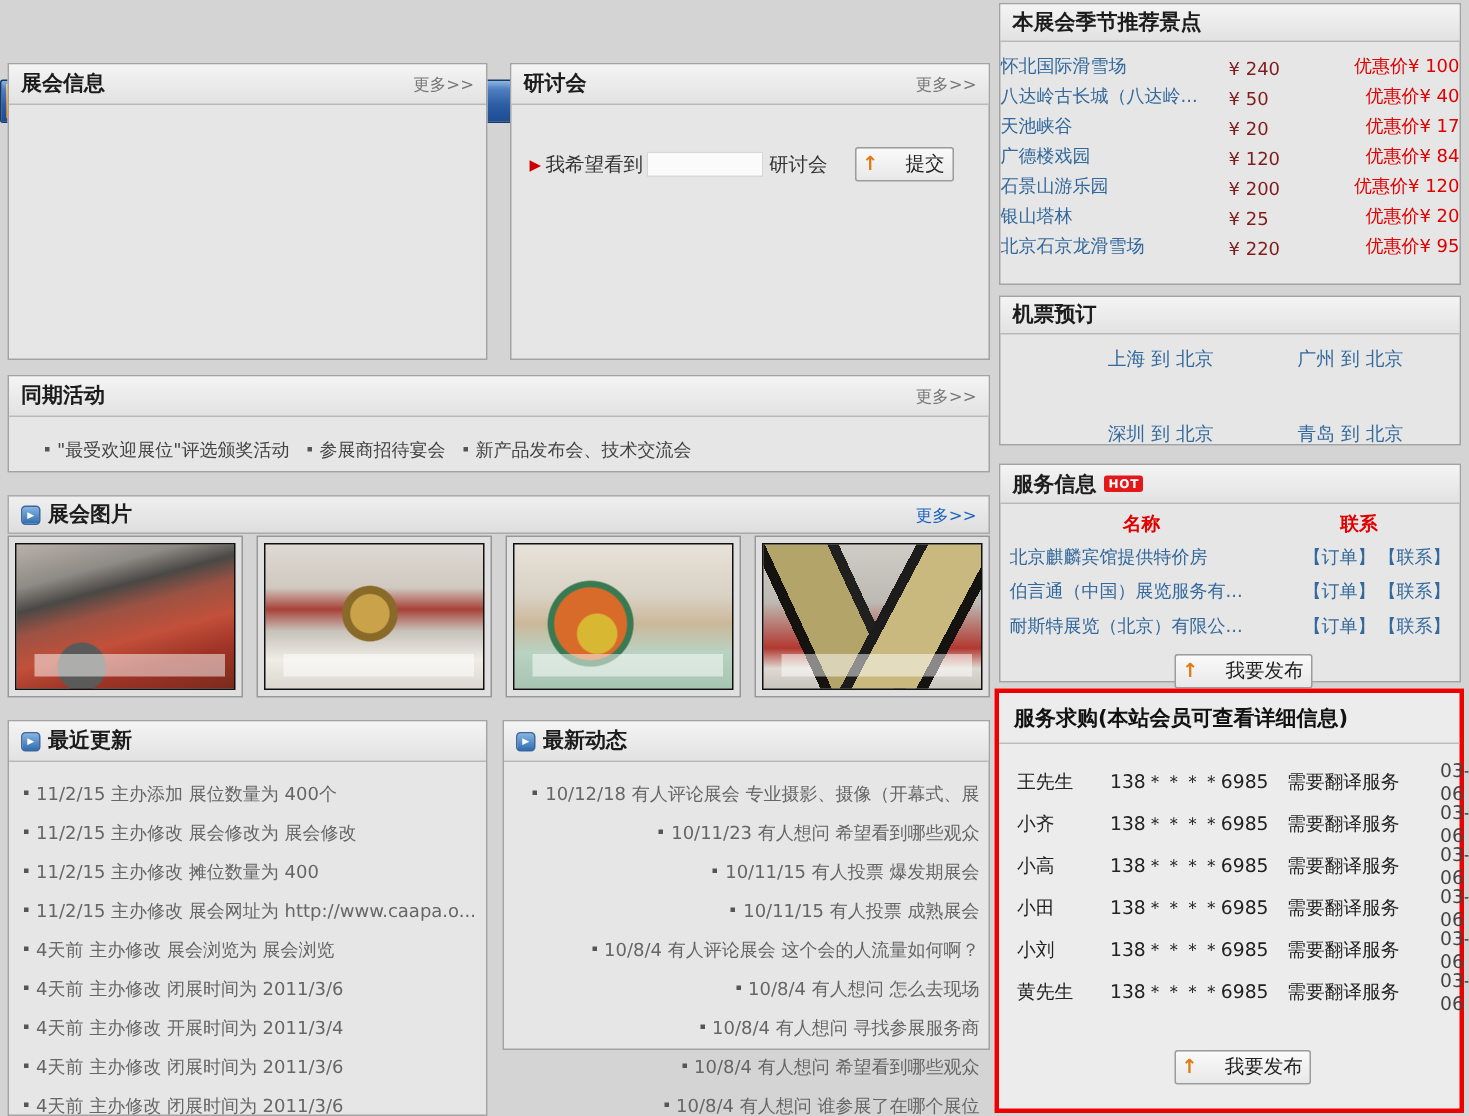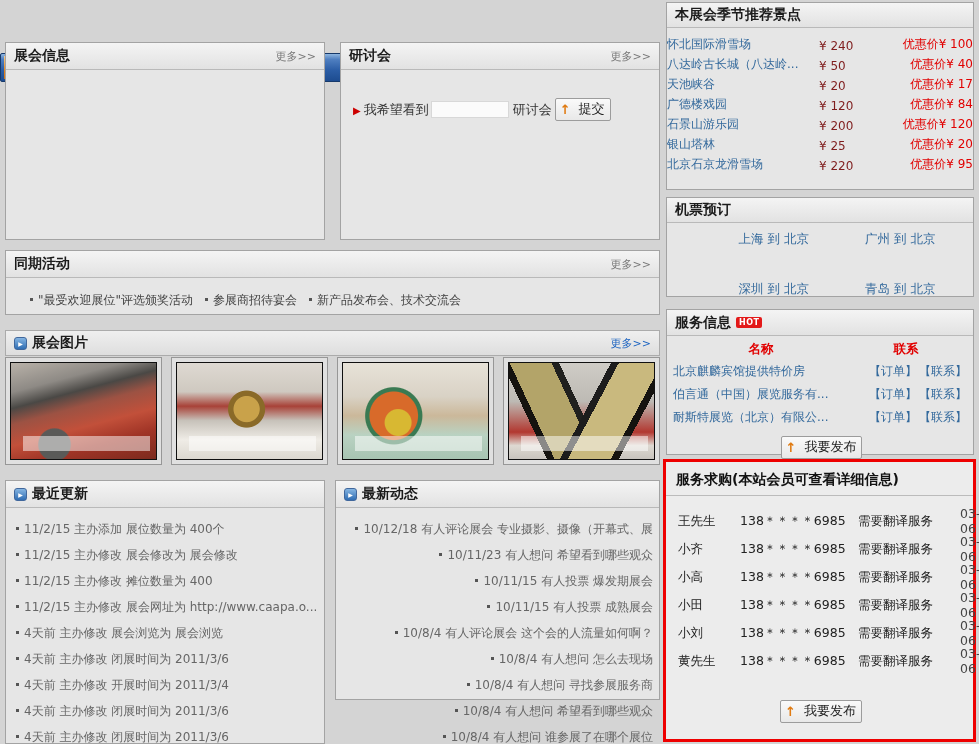--- a/index.html
+++ b/index.html
@@ -50,22 +50,22 @@
 
   
   .seminar-form { display:flex; align-items:center; padding:28px 0 0 12px; font-size:13px; color:#333; }
   .red-tri::before { content:"▶"; color:#cc0000; font-size:10px; margin-right:3px; }
   .seminar-input {
     width:78px; height:17px; margin:0 4px 0 2px;
     border:1px solid #d8d8d8; background:#fbfbfb;
     font-family:inherit; font-size:12px;
   }
   .mini-btn {
-    display:inline-flex; align-items:center; gap:8px;
-    margin-left:3px; padding:1px 5px 2px 4px;
+    display:inline-flex; align-items:center; gap:18px;
+    margin-left:18px; padding:1px 5px 2px 4px;
     background:linear-gradient(#fafafa,#e8e8e8);
     border:1px solid #9c9c9c; border-radius:2px;
     font-family:inherit; font-size:13px; color:#222; cursor:pointer;
   }
   .up-arrow::before { content:"↑"; color:#e07b12; font-weight:bold; font-size:13px; }
 
   
   .concurrent-items { display:flex; padding:14px 0 0 24px; font-size:12px; color:#444; }
   .concurrent-items span { margin-right:12px; }
   .sq-bullet::before { content:""; display:inline-block; width:3px; height:3px; background:#555; margin:0 5px 2px 0; vertical-align:middle; }

